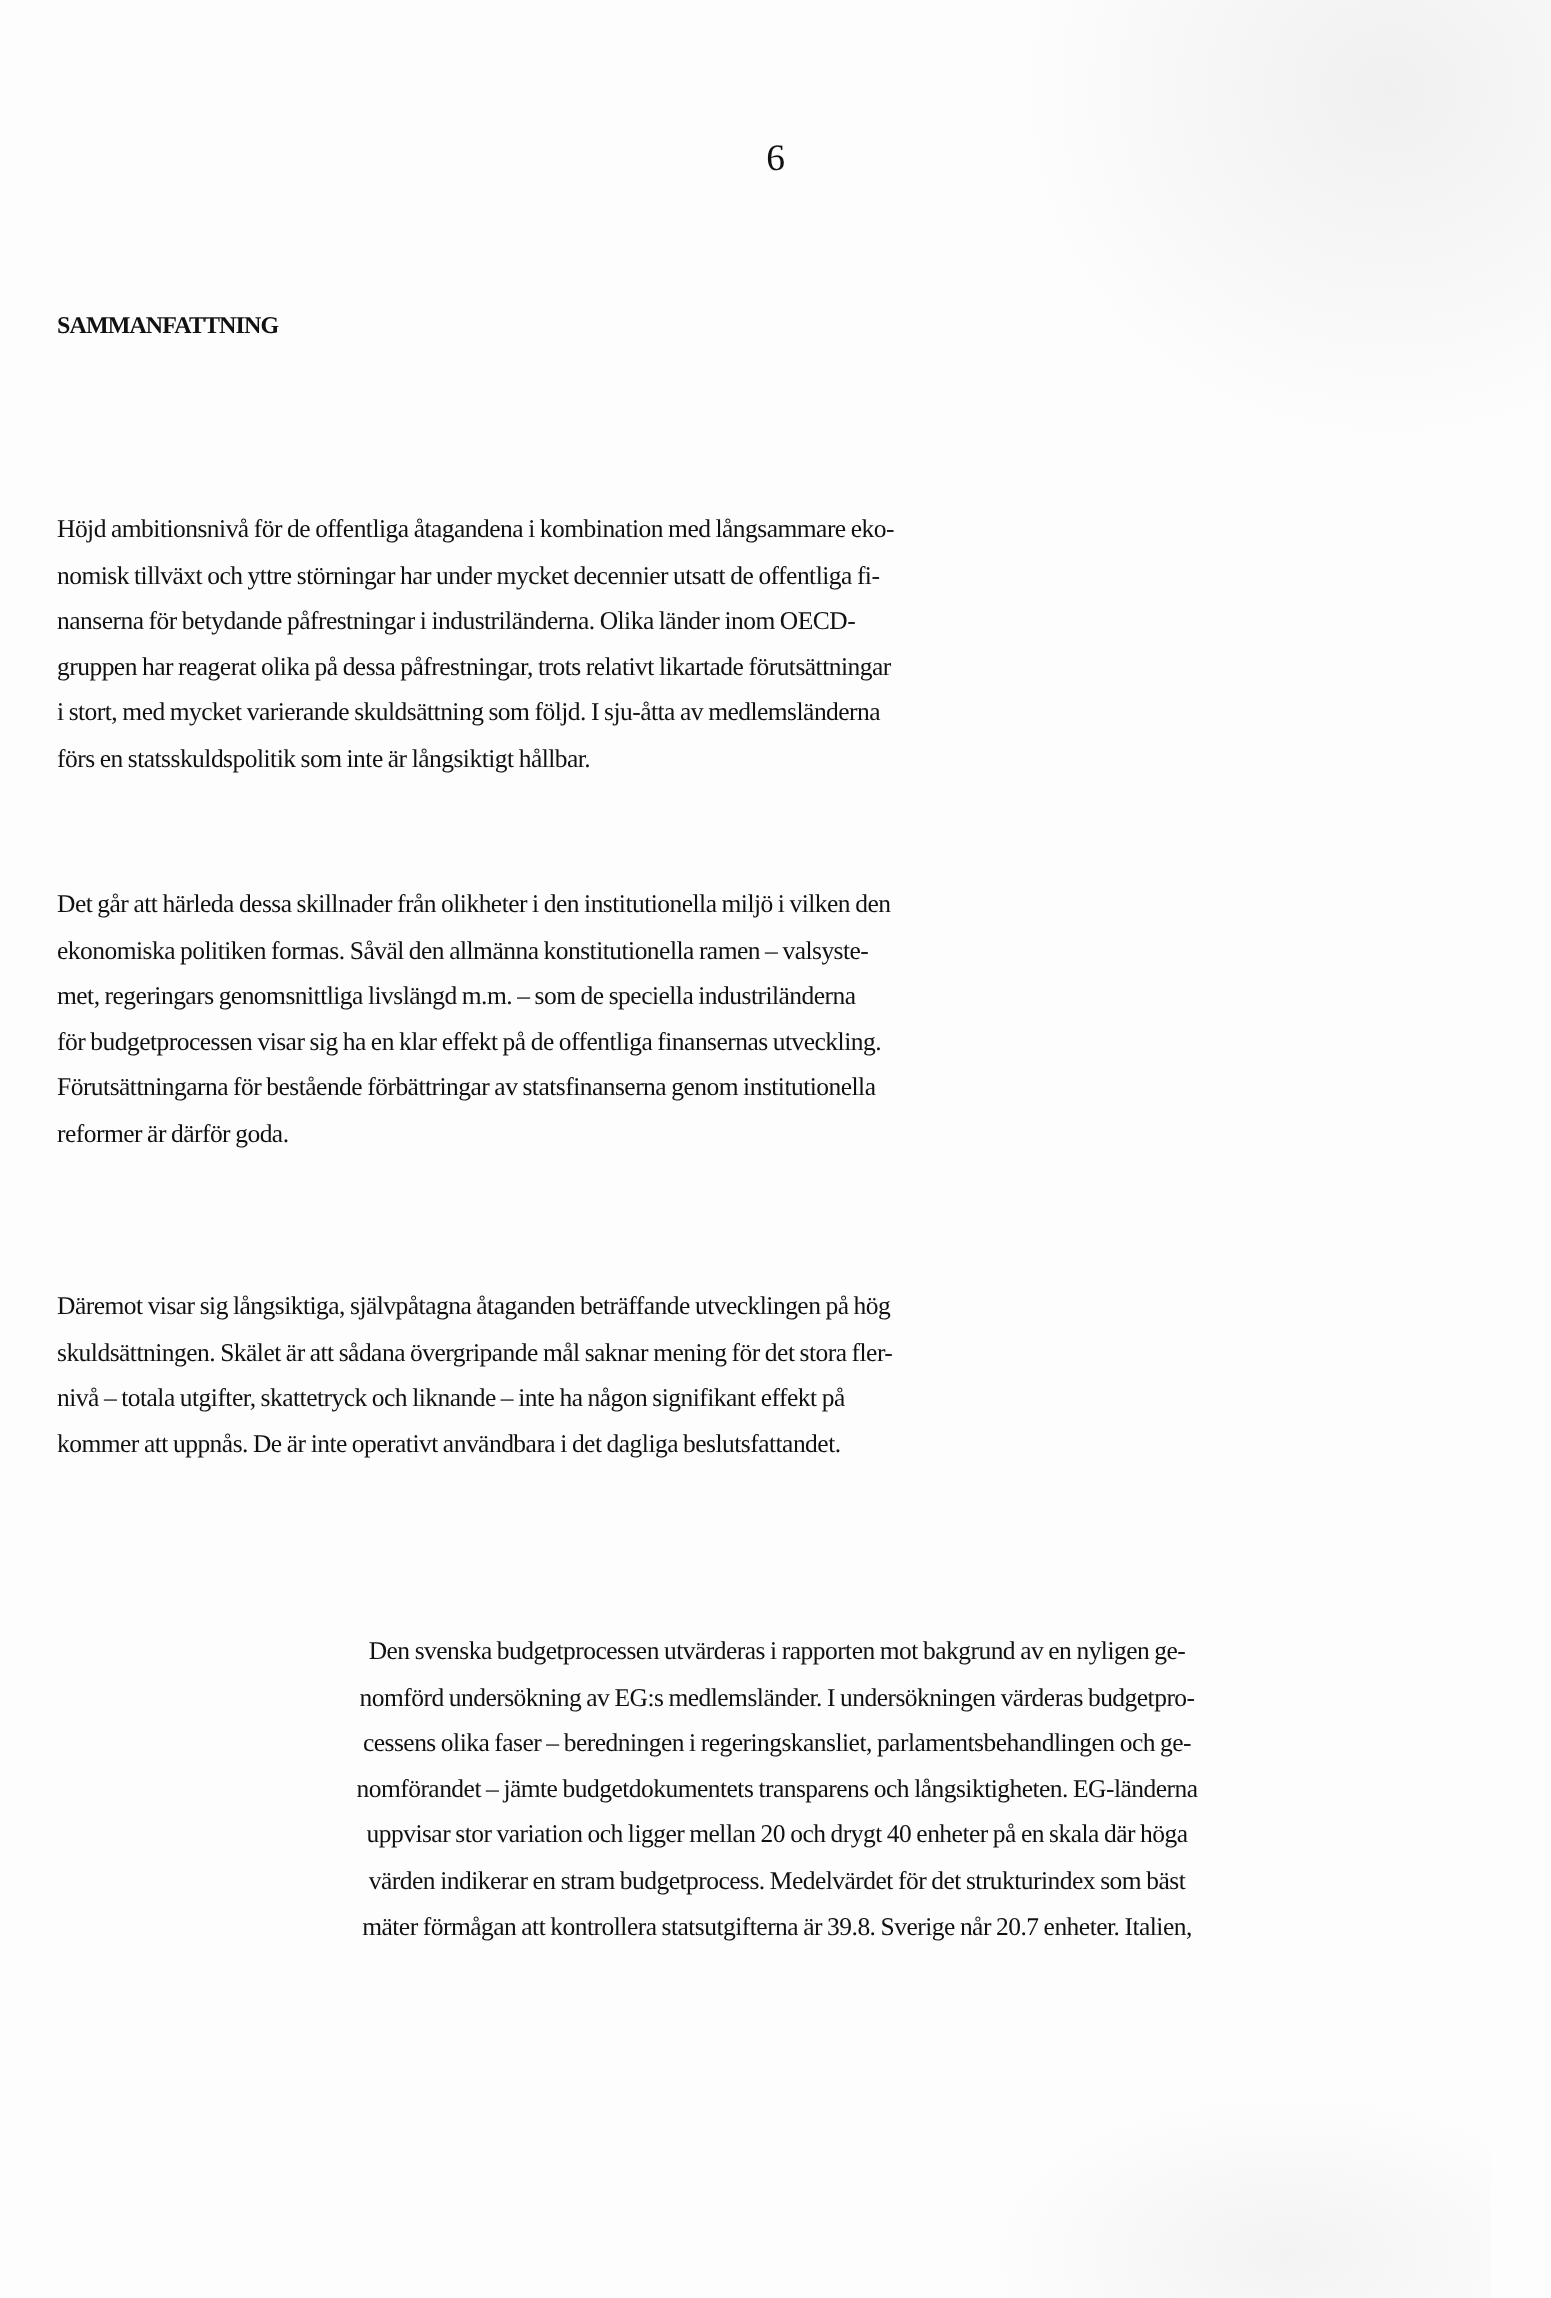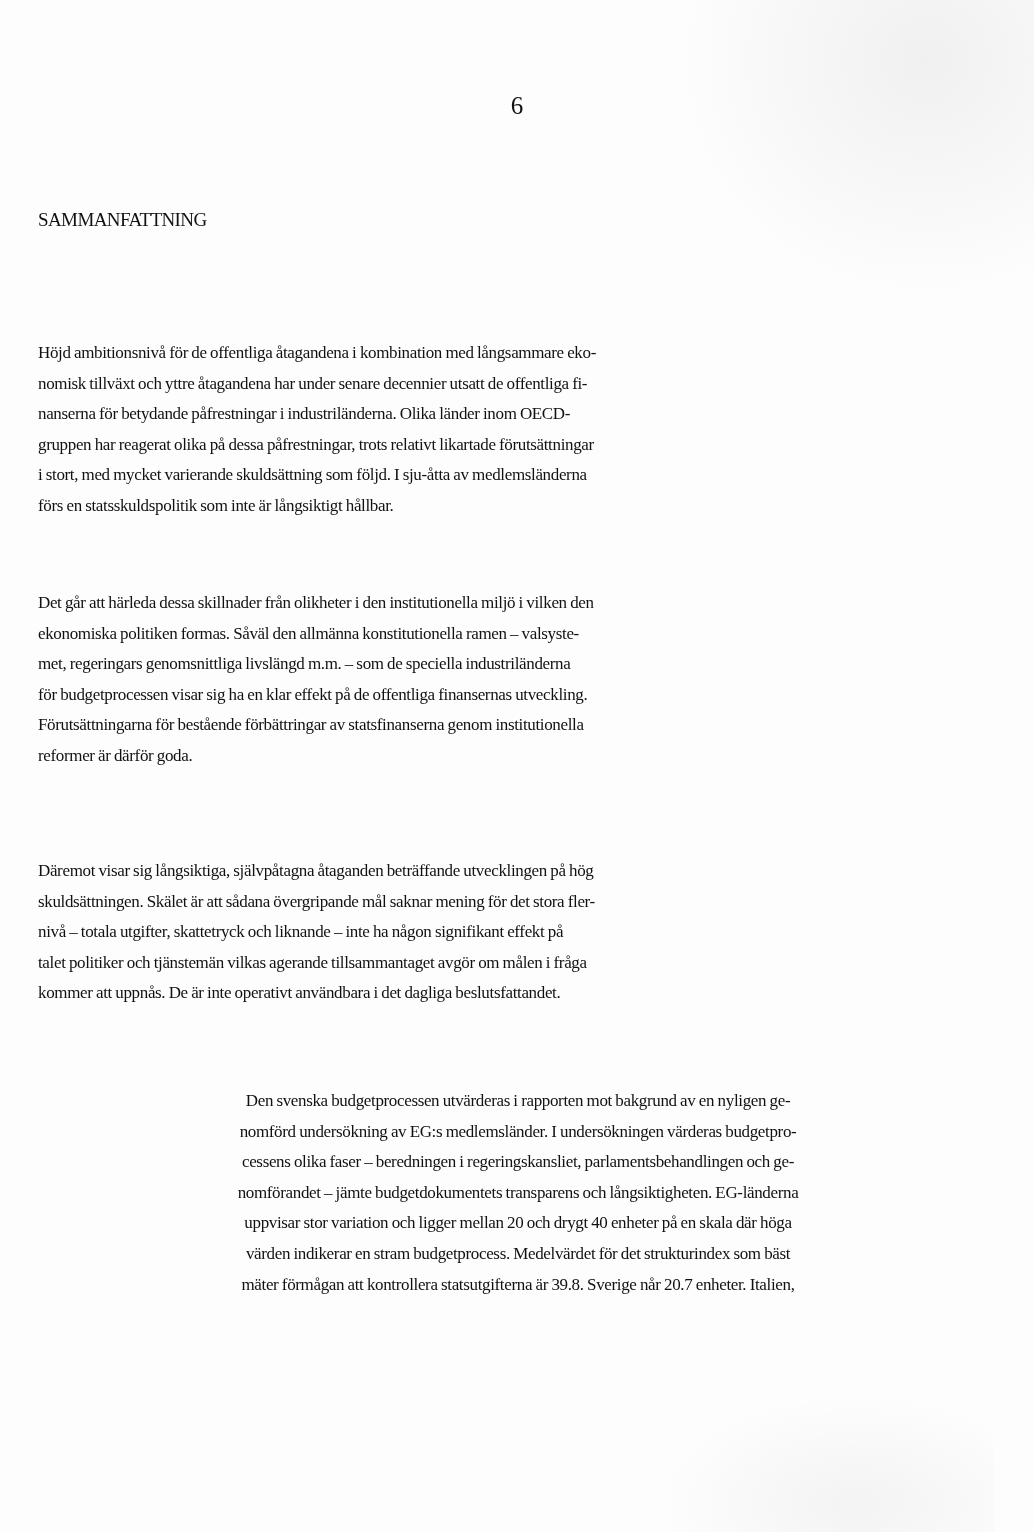--- a/index.html
+++ b/index.html
@@ -50,24 +50,24 @@
       padding-left: 0px;
     }
     .page-number span {
       display: inline-block;
       transform: translateX(0px);
     }
     .heading {
       position: absolute;
       left: 38px;
       top: 209px;
-      font-size: 19px;
+      font-size: 16px;
       letter-spacing: -0.6px;
       margin: 0;
-      font-weight: normal;
+      font-weight: bold;
     }
     .para {
       position: absolute;
       left: 38px;
       width: 960px;
       margin: 0;
       font-size: 17px;
       line-height: 30.6px;
       letter-spacing: -0.35px;
       word-spacing: -0.5px;
@@ -89,41 +89,40 @@
   <div class="scan-noise-bottom"></div>
 
   <div class="page-number">
     <span>6</span>
   </div>
 
   <h1 class="heading">SAMMANFATTNING</h1>
 
   <p class="para" id="p1">
     <span class="line">Höjd ambitionsnivå för de offentliga åtagandena i kombination med långsammare eko-</span>
-    <span class="line">nomisk tillväxt och yttre åtagandena har under senare decennier utsatt de offentliga fi-</span>
+    <span class="line">nomisk tillväxt och yttre störningar har under mycket decennier utsatt de offentliga fi-</span>
     <span class="line">nanserna för betydande påfrestningar i industriländerna. Olika länder inom OECD-</span>
     <span class="line">gruppen har reagerat olika på dessa påfrestningar, trots relativt likartade förutsättningar</span>
     <span class="line">i stort, med mycket varierande skuldsättning som följd. I sju-åtta av medlemsländerna</span>
     <span class="line">förs en statsskuldspolitik som inte är långsiktigt hållbar.</span>
   </p>
 
   <p class="para" id="p2">
     <span class="line">Det går att härleda dessa skillnader från olikheter i den institutionella miljö i vilken den</span>
     <span class="line">ekonomiska politiken formas. Såväl den allmänna konstitutionella ramen – valsyste-</span>
     <span class="line">met, regeringars genomsnittliga livslängd m.m. – som de speciella industriländerna</span>
     <span class="line">för budgetprocessen visar sig ha en klar effekt på de offentliga finansernas utveckling.</span>
     <span class="line">Förutsättningarna för bestående förbättringar av statsfinanserna genom institutionella</span>
     <span class="line">reformer är därför goda.</span>
   </p>
 
   <p class="para" id="p3">
     <span class="line">Däremot visar sig långsiktiga, självpåtagna åtaganden beträffande utvecklingen på hög</span>
     <span class="line">skuldsättningen. Skälet är att sådana övergripande mål saknar mening för det stora fler-</span>
     <span class="line">nivå – totala utgifter, skattetryck och liknande – inte ha någon signifikant effekt på</span>
-    <span class="line">talet politiker och tjänstemän vilkas agerande tillsammantaget avgör om målen i fråga</span>
     <span class="line">kommer att uppnås. De är inte operativt användbara i det dagliga beslutsfattandet.</span>
   </p>
 
   <p class="para" id="p4">
     <span class="line">Den svenska budgetprocessen utvärderas i rapporten mot bakgrund av en nyligen ge-</span>
     <span class="line">nomförd undersökning av EG:s medlemsländer. I undersökningen värderas budgetpro-</span>
     <span class="line">cessens olika faser – beredningen i regeringskansliet, parlamentsbehandlingen och ge-</span>
     <span class="line">nomförandet – jämte budgetdokumentets transparens och långsiktigheten. EG-länderna</span>
     <span class="line">uppvisar stor variation och ligger mellan 20 och drygt 40 enheter på en skala där höga</span>
     <span class="line">värden indikerar en stram budgetprocess. Medelvärdet för det strukturindex som bäst</span>

